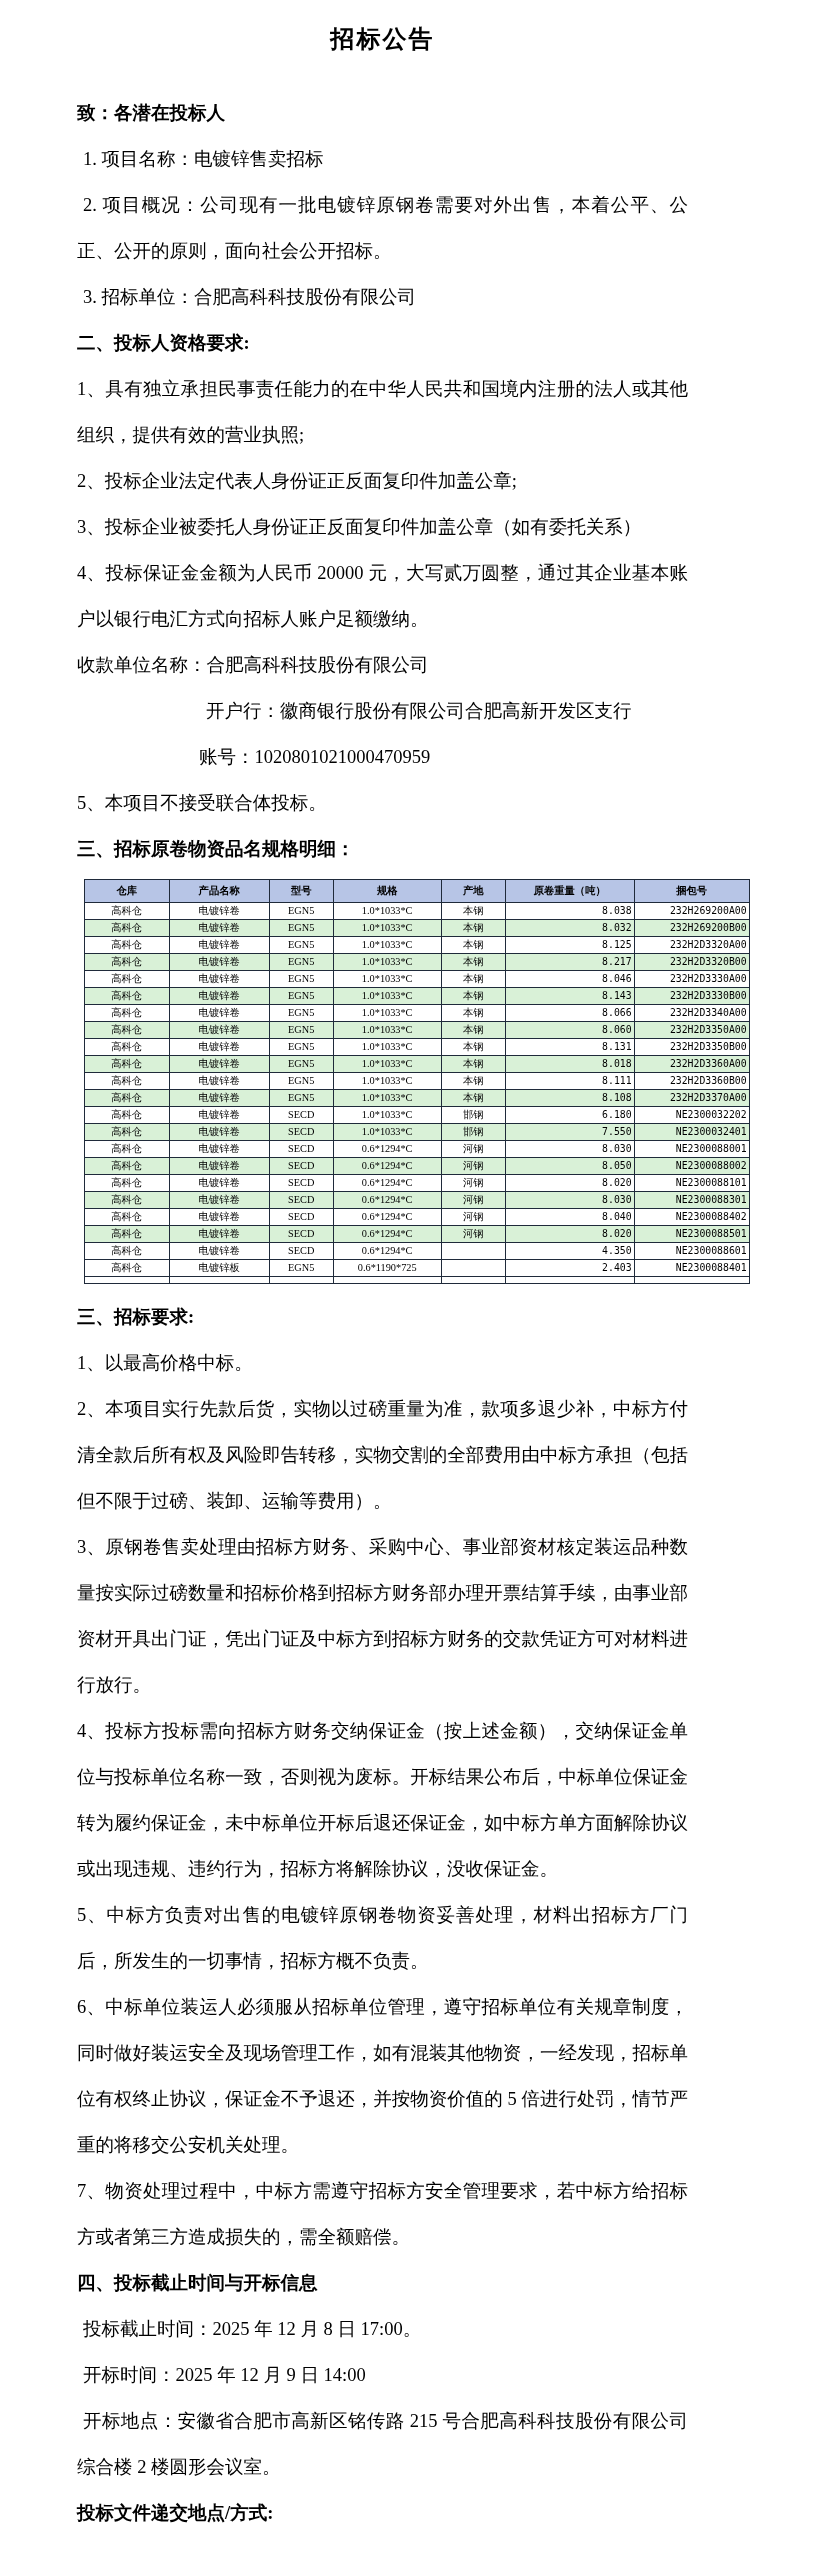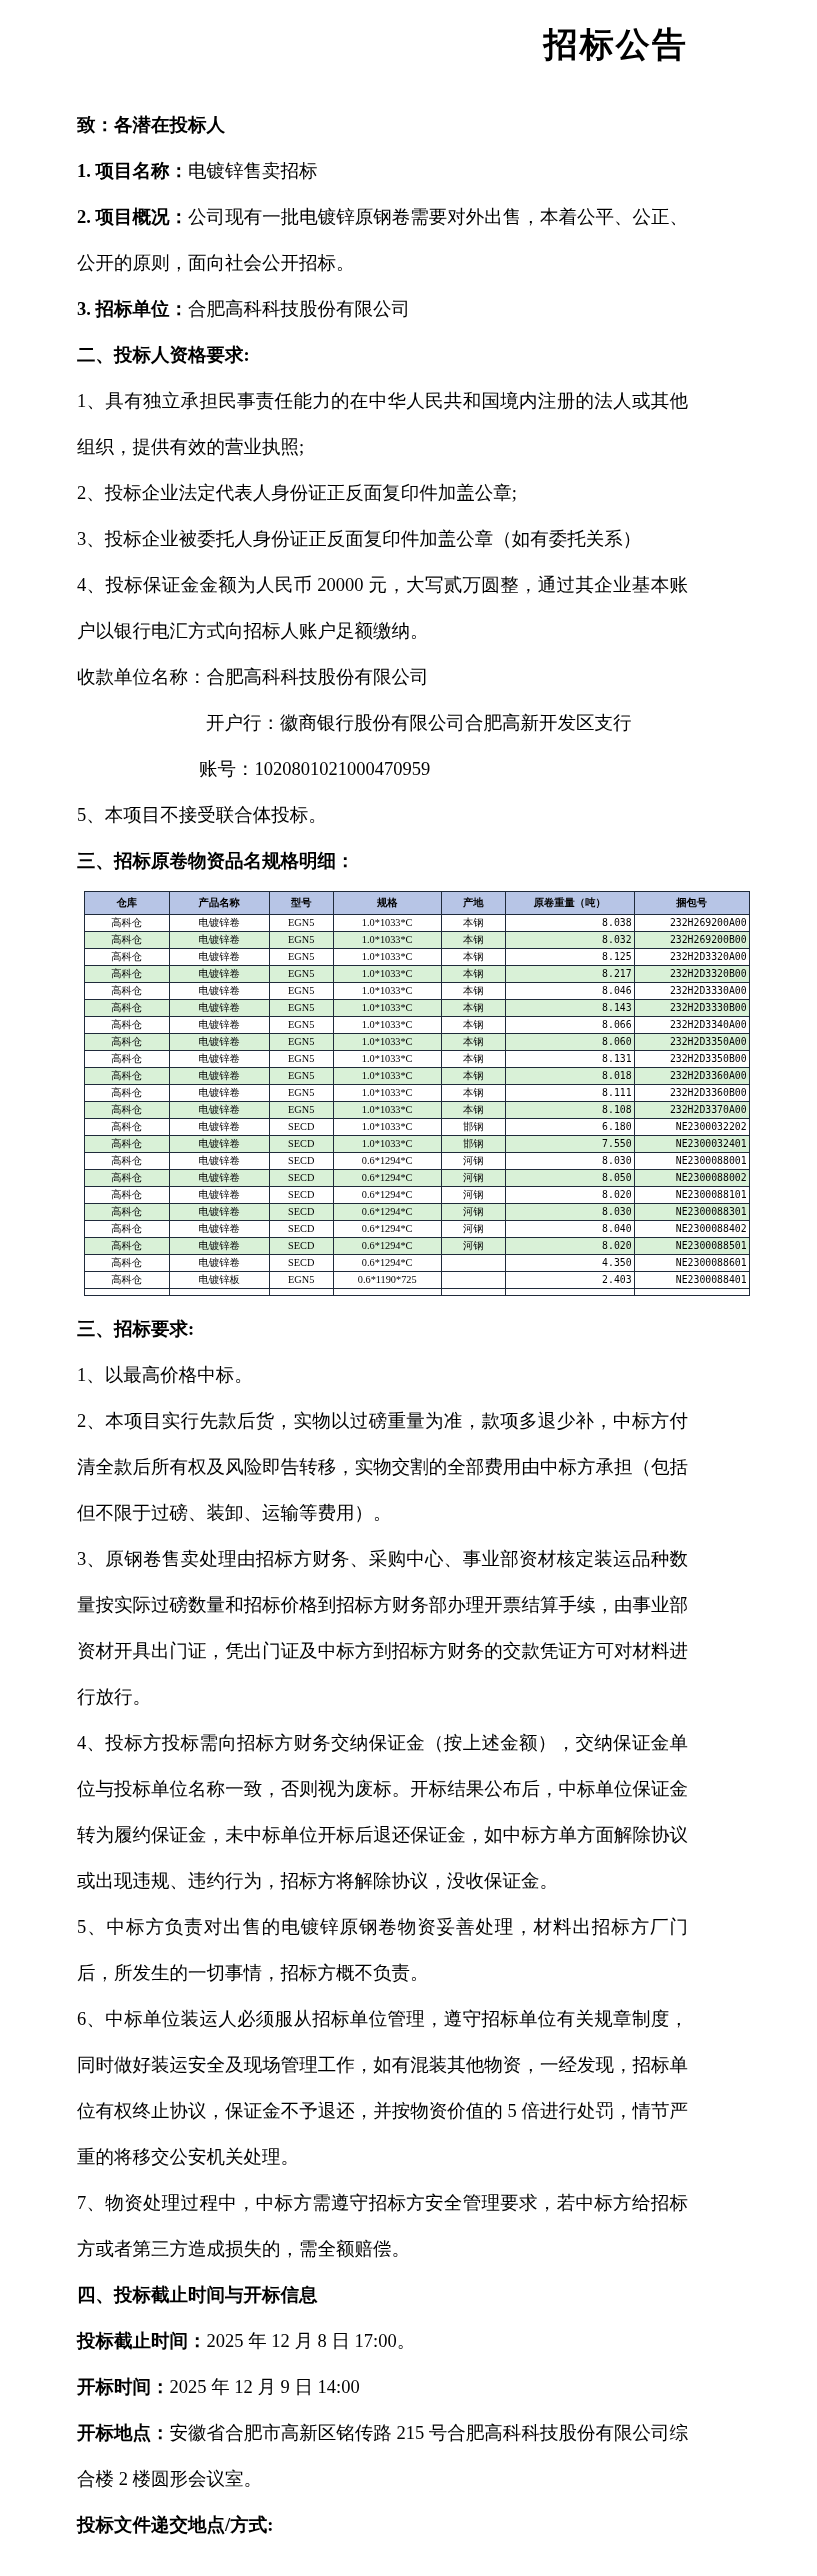--- a/index.html
+++ b/index.html
@@ -12,37 +12,37 @@
   .page{
     width:818px;
     min-height:3234px;
     box-sizing:border-box;
     background:#ffffff;
     color:#000000;
     padding:25px 130px 62px 77px;
     font-family:"Liberation Serif","DejaVu Serif",serif;
   }
   h1.doc-title{
-    font-size:34px;
+    font-size:24px;
     font-weight:bold;
-    text-align:right;
+    text-align:center;
     margin:0 0 36px 0;
     letter-spacing:2.1px;
     line-height:1.2;
   }
   .para{
     font-size:18.5px;
     line-height:46px;
     margin:0;
     text-align:justify;
     word-break:break-all;
   }
   .para.h{font-weight:bold;}
   .para.b{font-weight:bold;}
-  .para.lv .label{font-weight:bold;}
+  .para.lv .label{font-weight:normal;margin-left:6px;}
   table.materials{
     border-collapse:collapse;
     table-layout:fixed;
     width:602px;
     margin:7.2px 0 10.3px 6.7px;
     font-size:10.3px;
     border:1px solid var(--border);
   }
   table.materials th{
     background:var(--header-bg);

